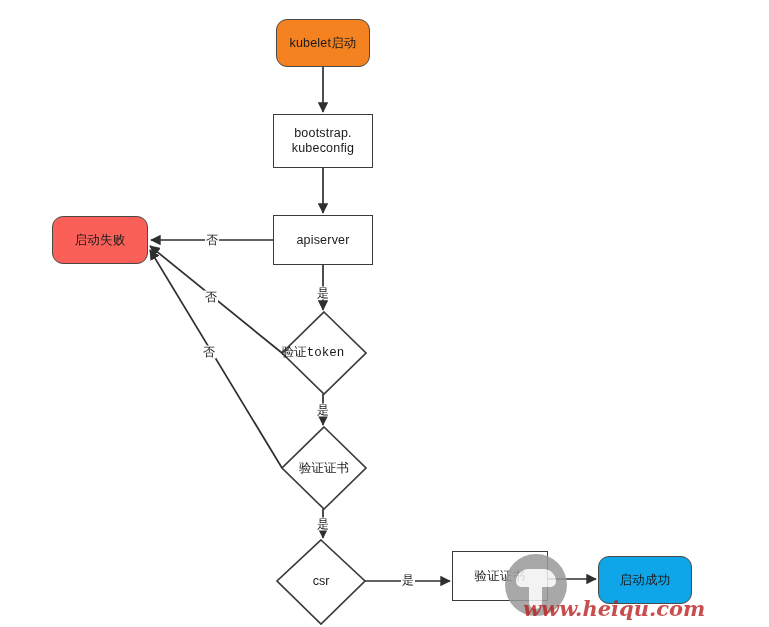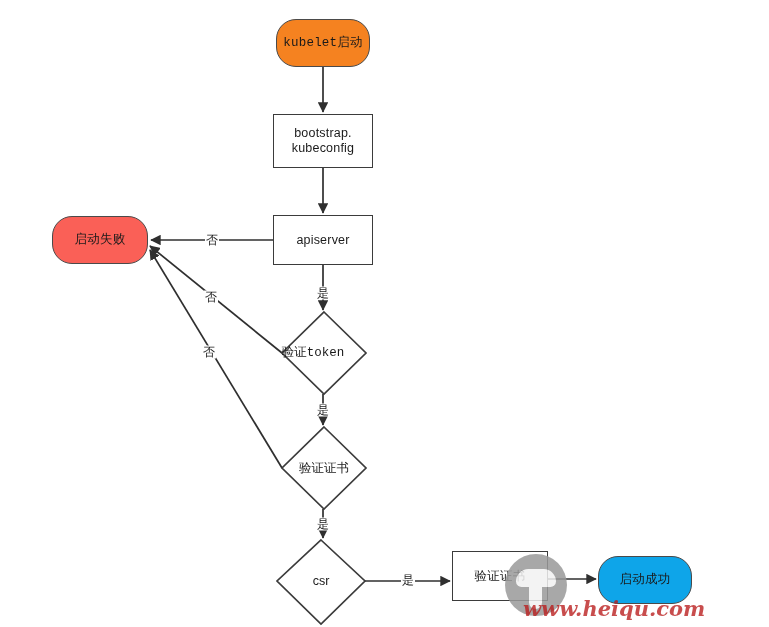--- a/index.html
+++ b/index.html
@@ -33,22 +33,21 @@
     letter-spacing: 0.2px;
     white-space: pre-line;
   }
   .node.rect {
     border: 1.6px solid #3b3b3b;
     background: #ffffff;
     text-align: center;
   }
   .node.rounded {
     border: 1.6px solid #4a4a4a;
-    border-radius: 20px;
-    font-family: Liberation Mono, monospace;
+    border-radius: 11px;
   }
   .node.start { background: #f58220; }
   .node.fail  { background: #fa6057; }
   .node.ok    { background: #0ea5e9; }
   .diamond-label {
     position: absolute;
     display: flex;
     align-items: center;
     justify-content: center;
     color: #1a1a1a;

